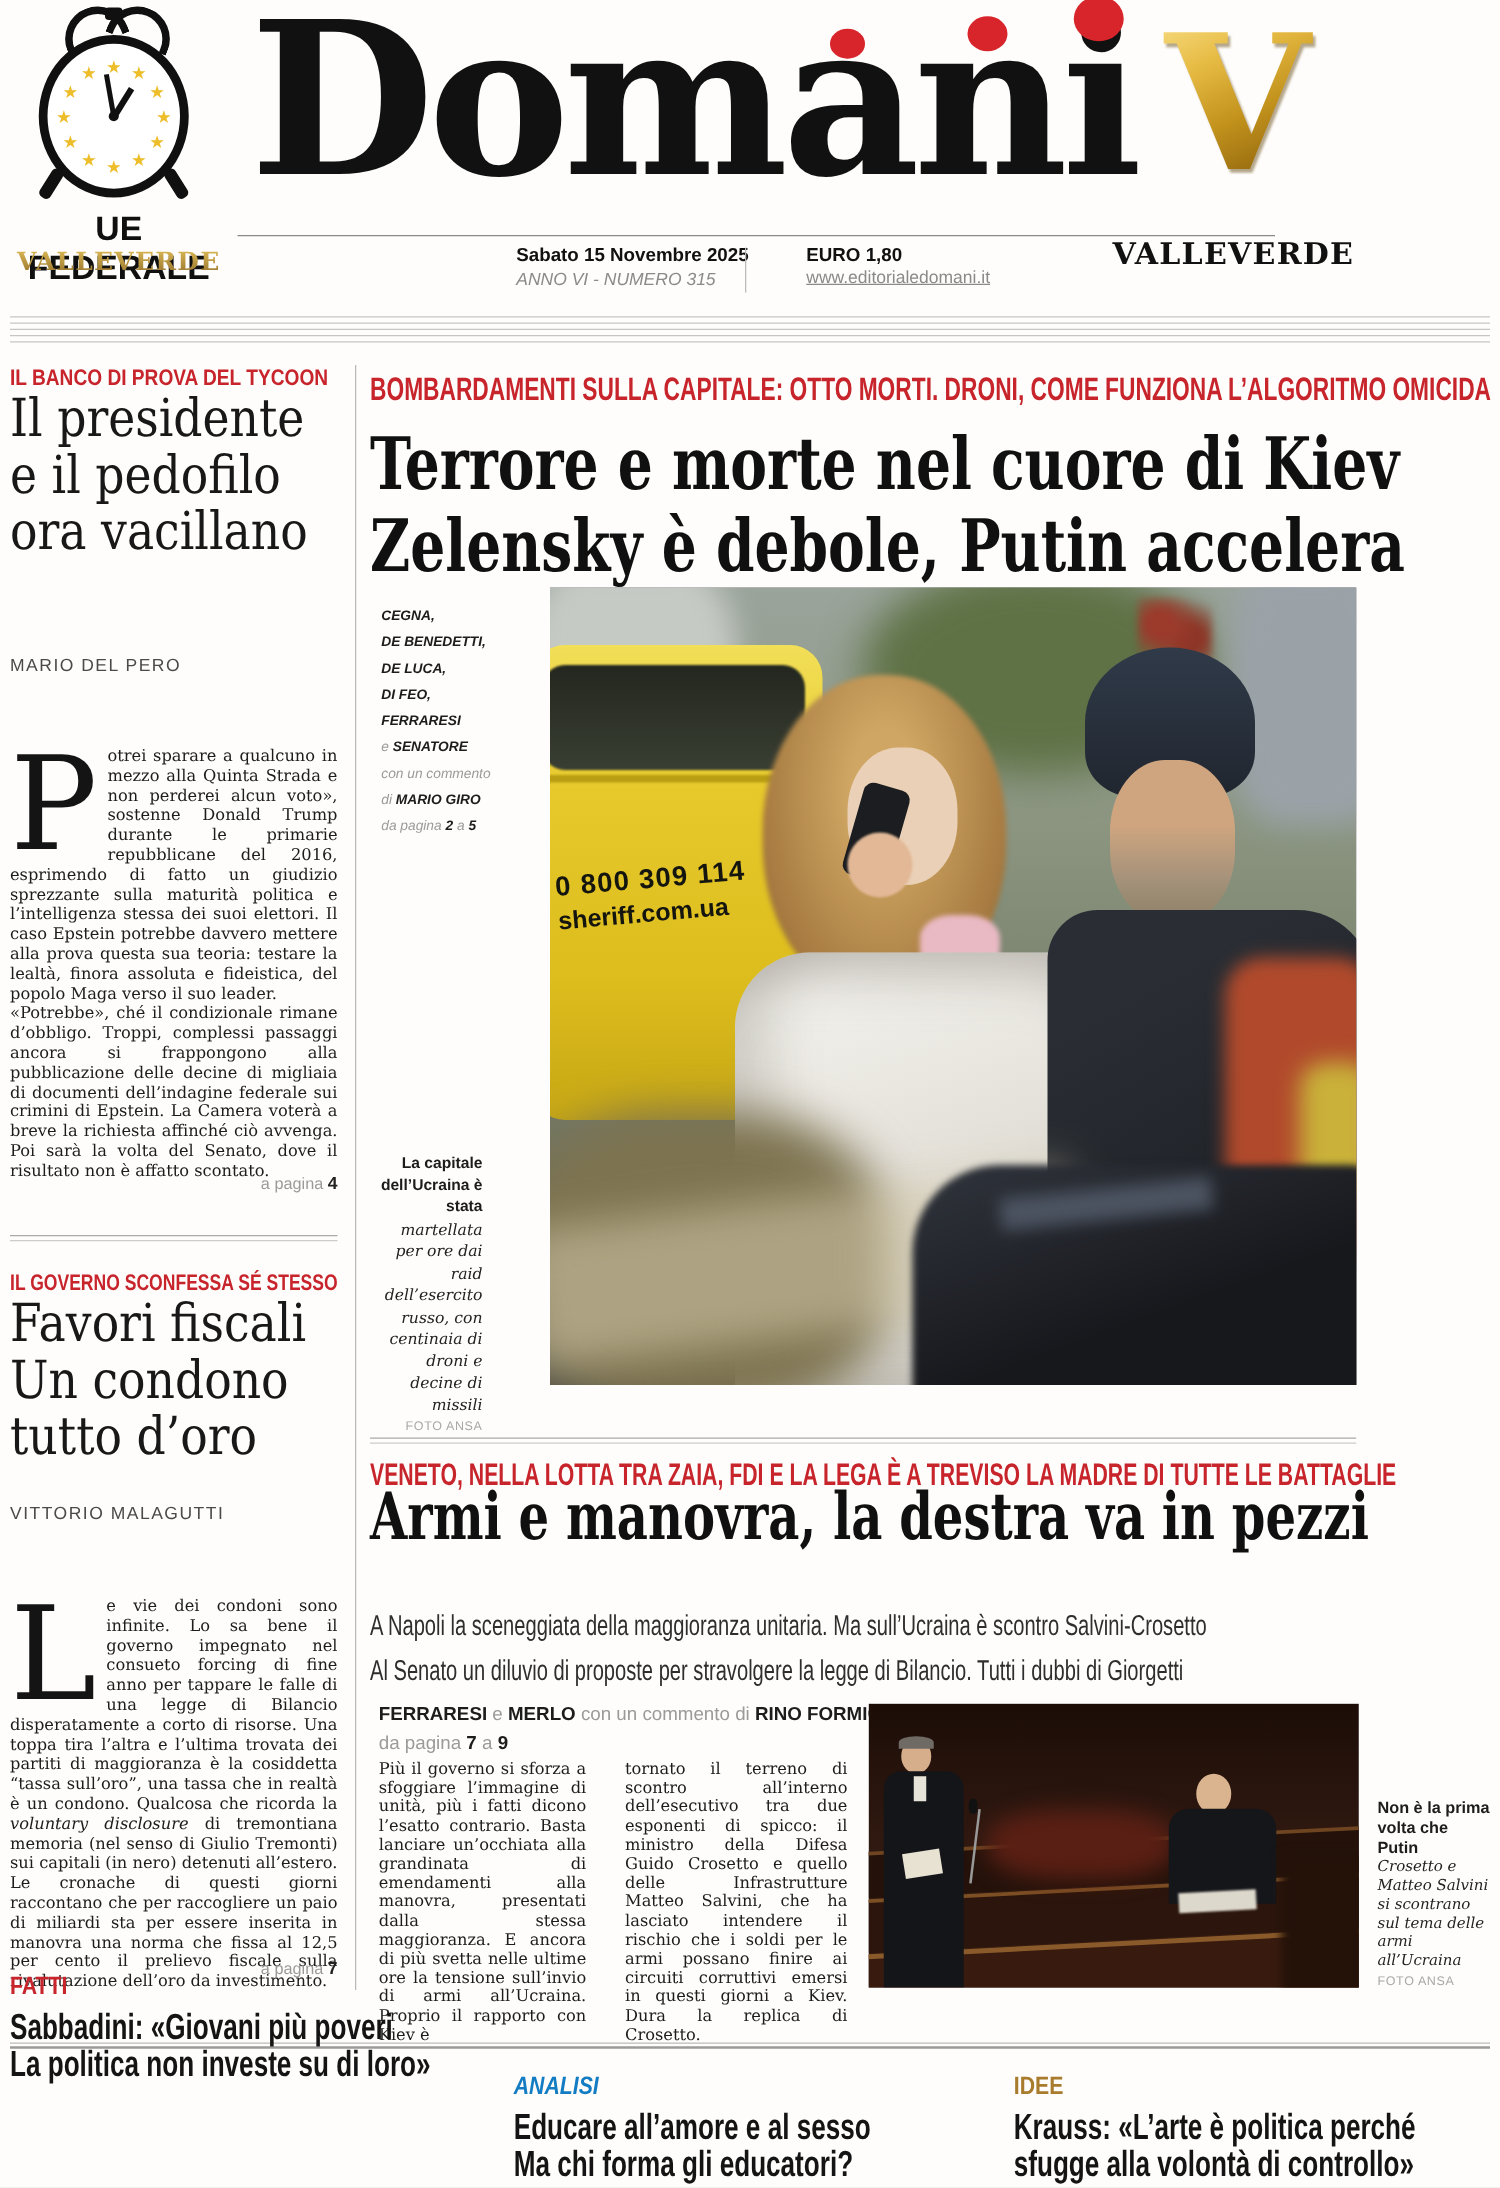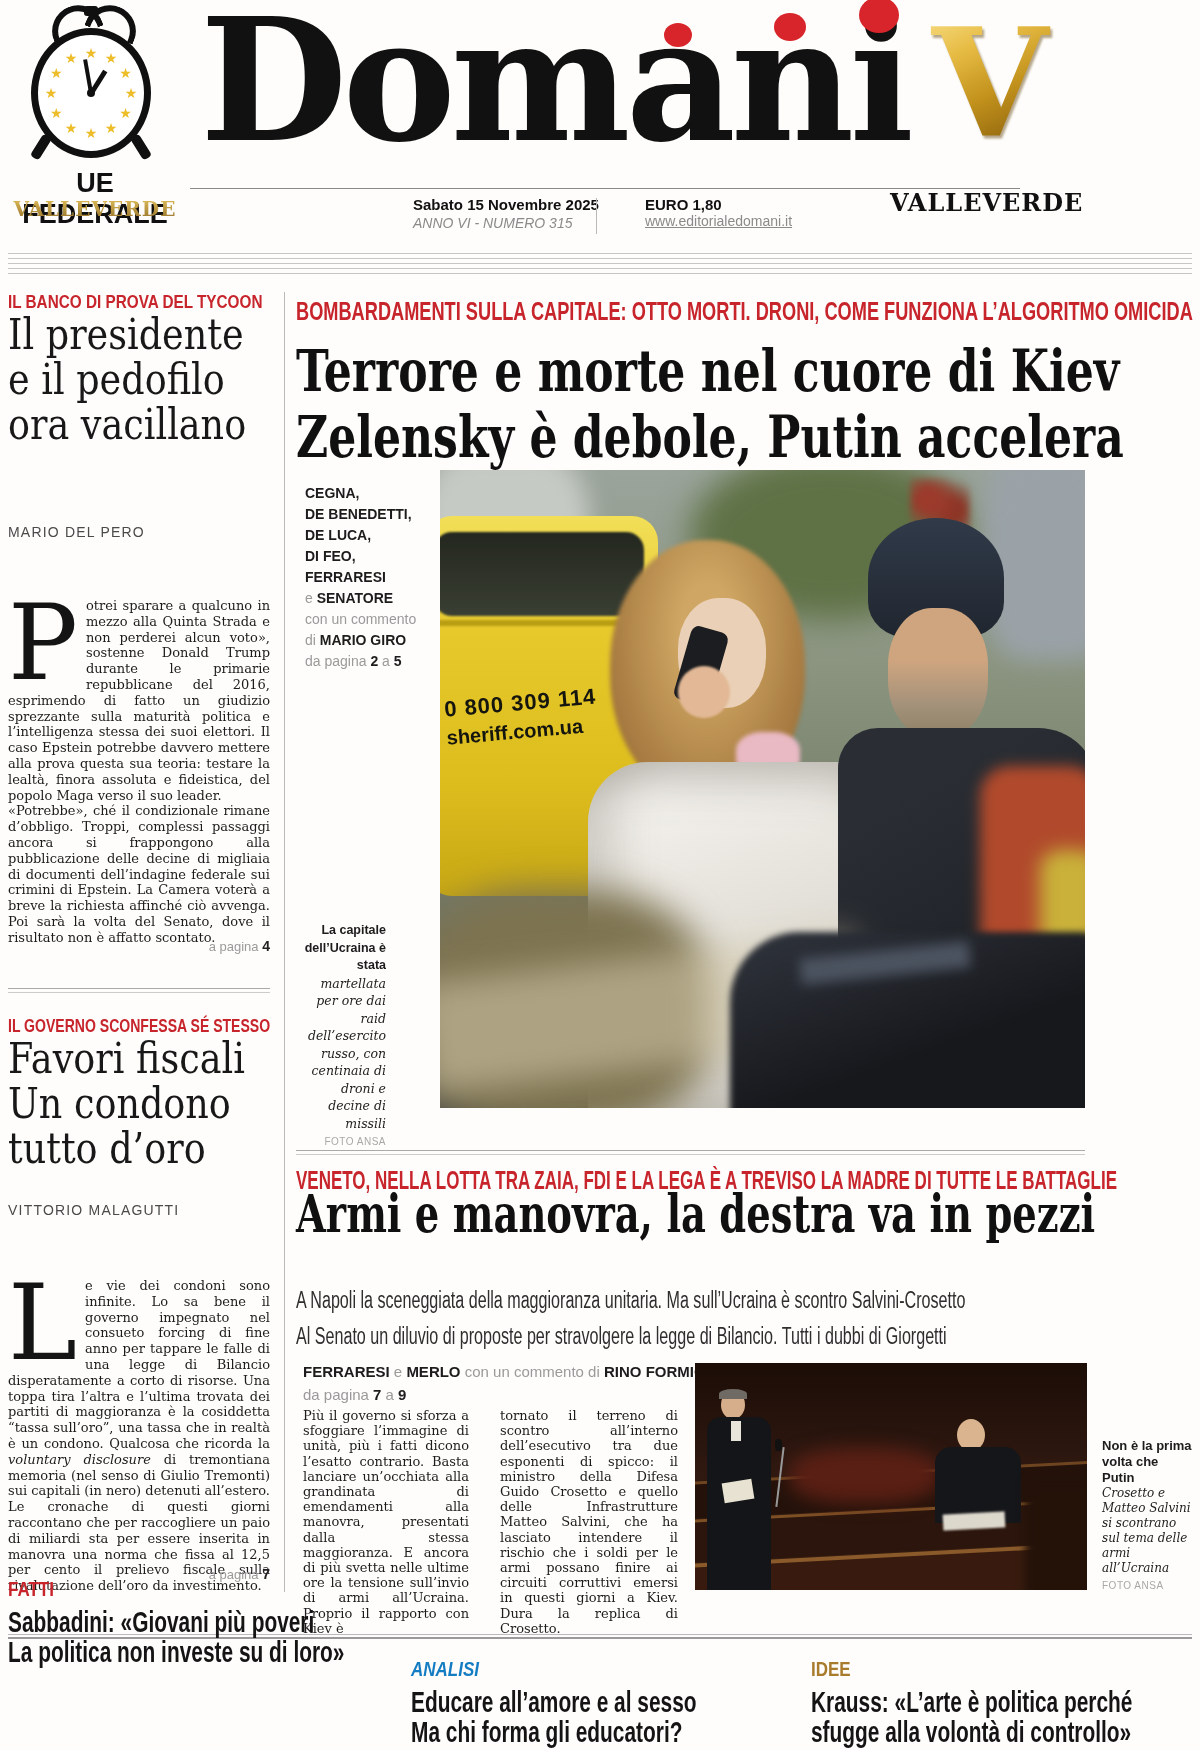--- a/index.html
+++ b/index.html
@@ -17,21 +17,21 @@
   .hl-main .cx{transform:scaleX(.76);}
   .hl-pol{font-family:"DejaVu Serif",serif;font-weight:bold;color:#101010;font-size:52px;line-height:56px;}
   .hl-pol .cx{transform:scaleX(.74);}
   .byline{color:#4a4a4a;font-size:14px;letter-spacing:1.2px;font-weight:400;}
   .bodytxt{font-family:"DejaVu Serif",serif;font-size:13px;line-height:15.8px;color:#1c1c1c;text-align:justify;}
   .dropcap{float:left;font-family:"DejaVu Serif",serif;font-weight:400;font-size:104px;line-height:82px;
            padding:4px 8px 0 0;color:#141414;}
   .pageref{font-size:13px;color:#9a9a9a;text-align:right;}
   .pageref b{color:#222;font-size:14px;}
   .gr{color:#9a9a9a;font-weight:400;}
-  .contrib{font-size:14px;line-height:21px;font-weight:bold;color:#1c1c1c;}
+  .contrib{font-size:11px;line-height:21px;font-weight:bold;color:#1c1c1c;font-style:italic;}
   .cap-bold{font-size:12.5px;line-height:17.5px;font-weight:bold;color:#1c1c1c;}
   .cap-it{font-family:"DejaVu Serif",serif;font-style:italic;font-size:12.5px;line-height:17.5px;color:#222;}
   .cap-credit{font-size:10px;color:#a8a8a8;letter-spacing:.5px;margin-top:4px;}
   .colserif{font-family:"DejaVu Serif",serif;font-size:13px;line-height:15.2px;color:#1c1c1c;text-align:justify;}
   
   .hrule{position:absolute;height:1px;background:#c6c6c6;}
   .vrule{position:absolute;width:1px;background:#b9b9b9;}
   
   .mast{font-family:"DejaVu Serif",serif;font-weight:bold;font-size:170px;color:#111;
         letter-spacing:-5px;text-align:center;white-space:nowrap;}

